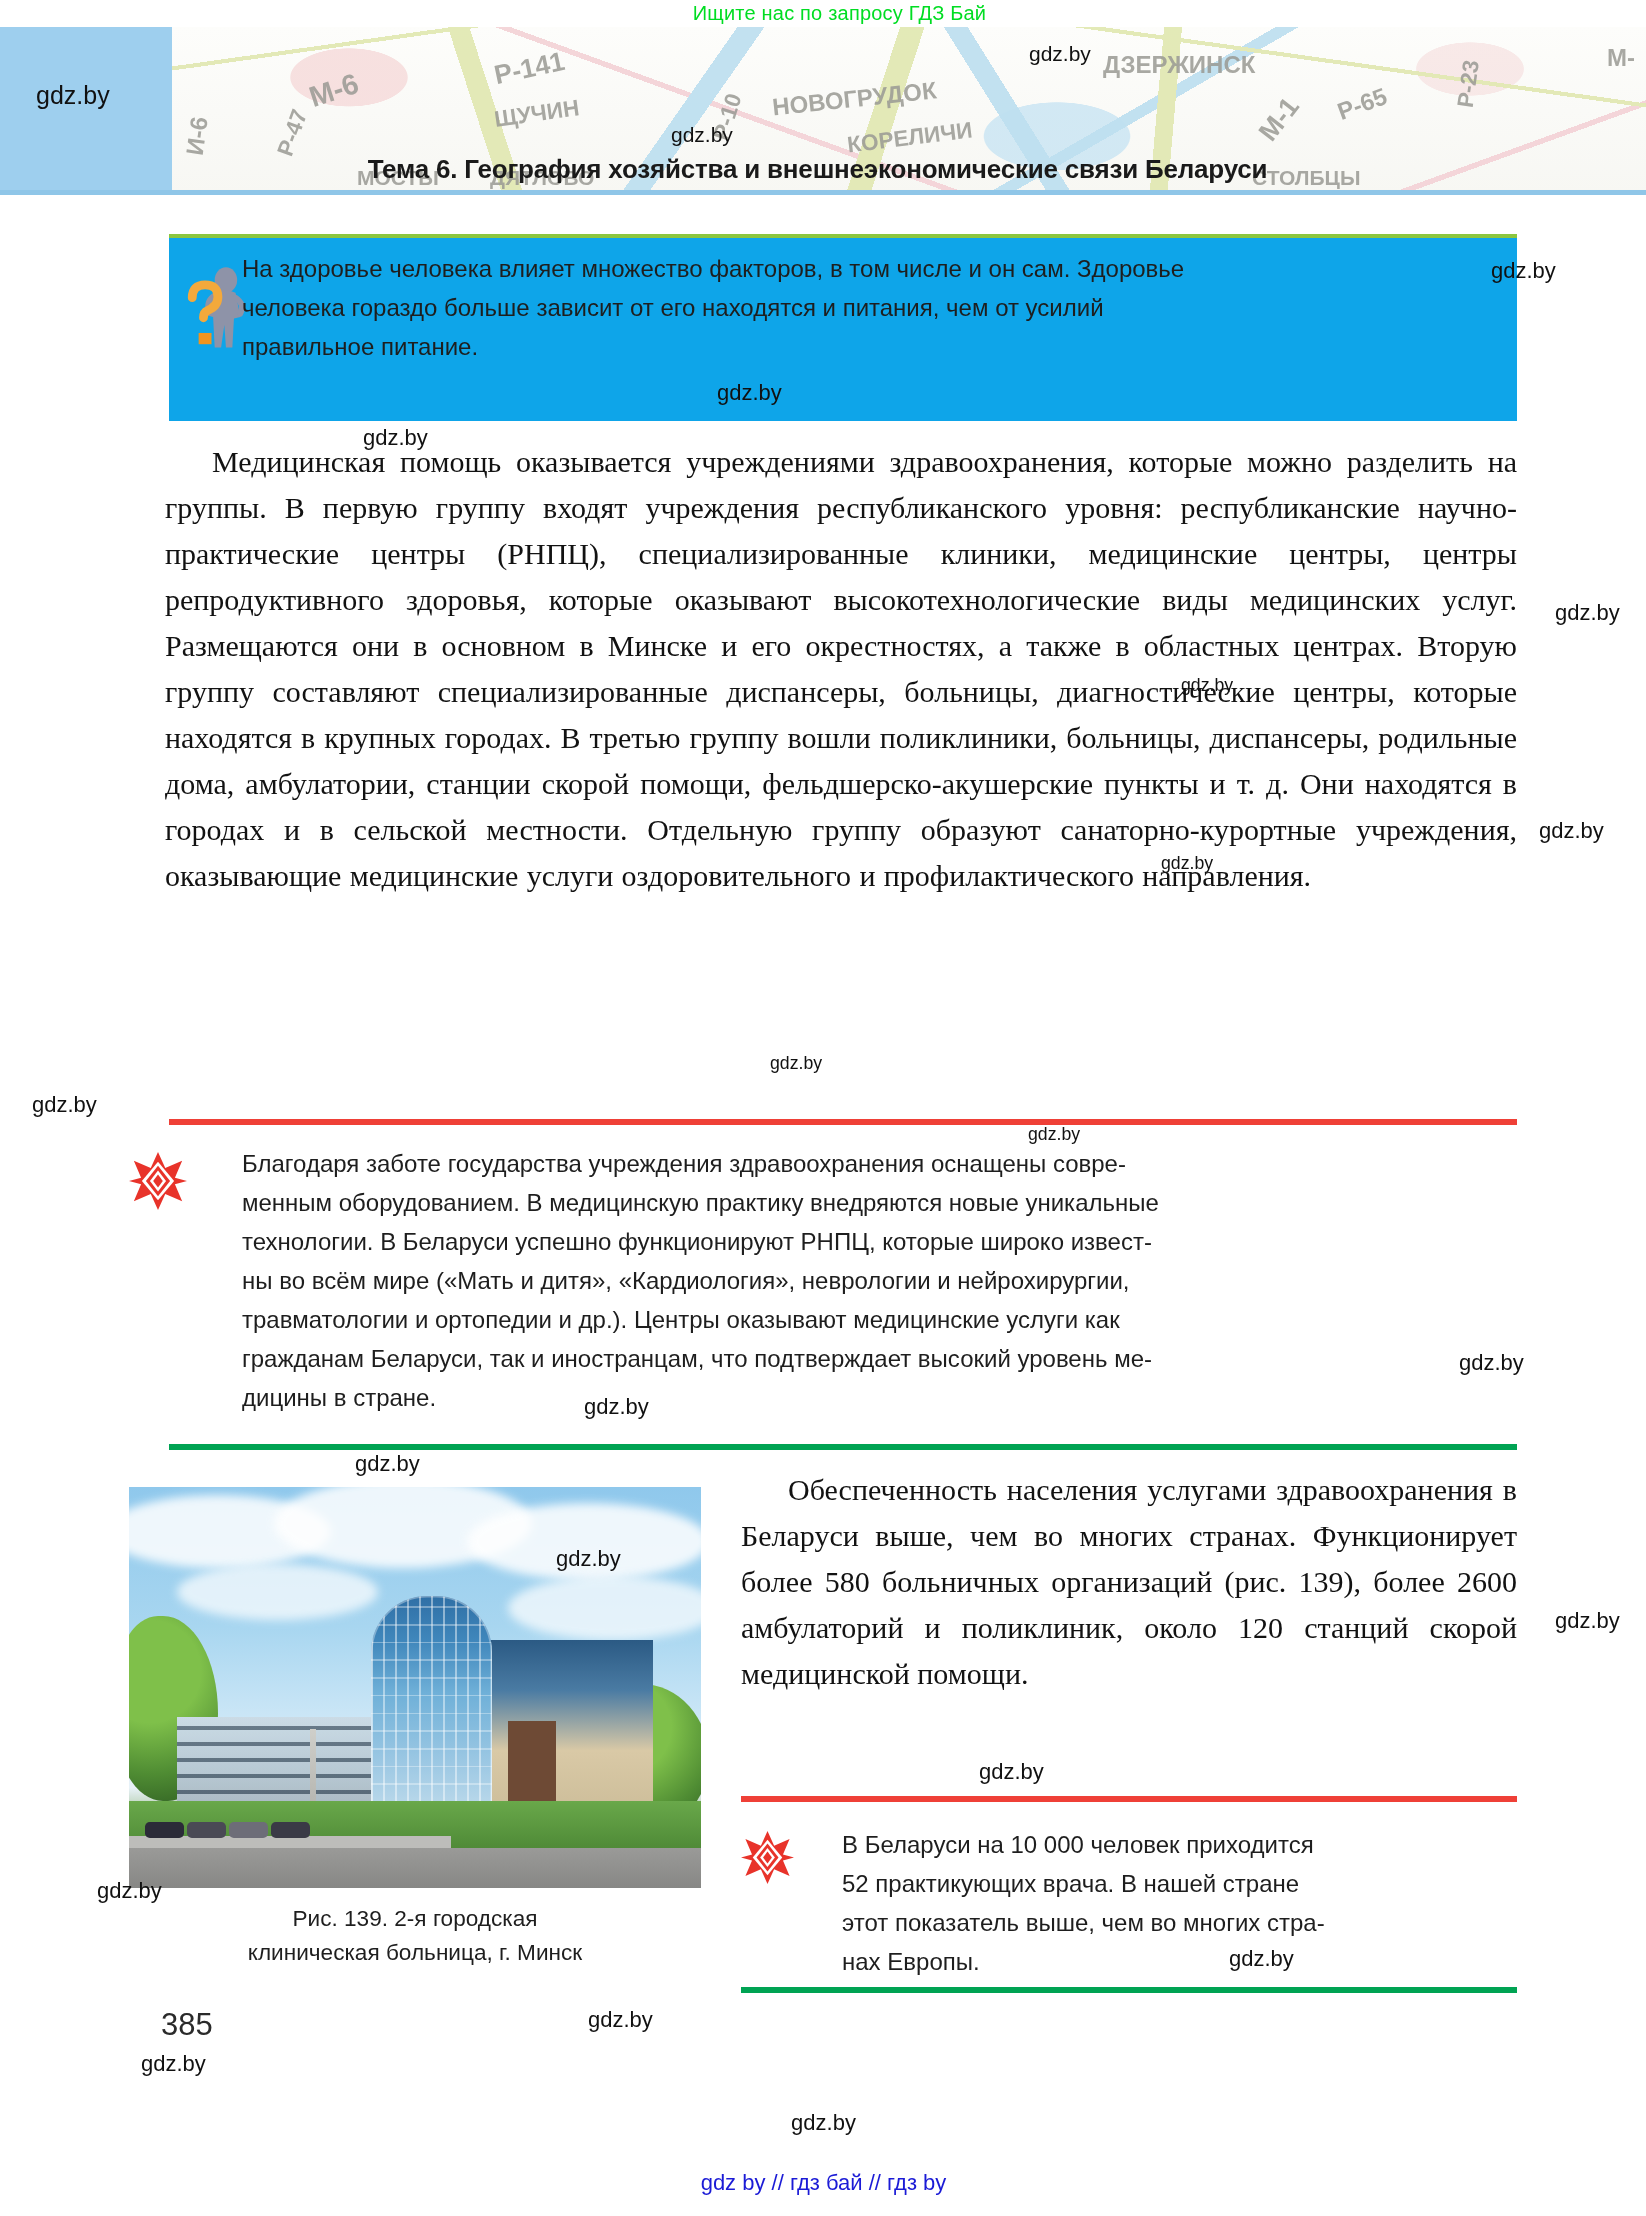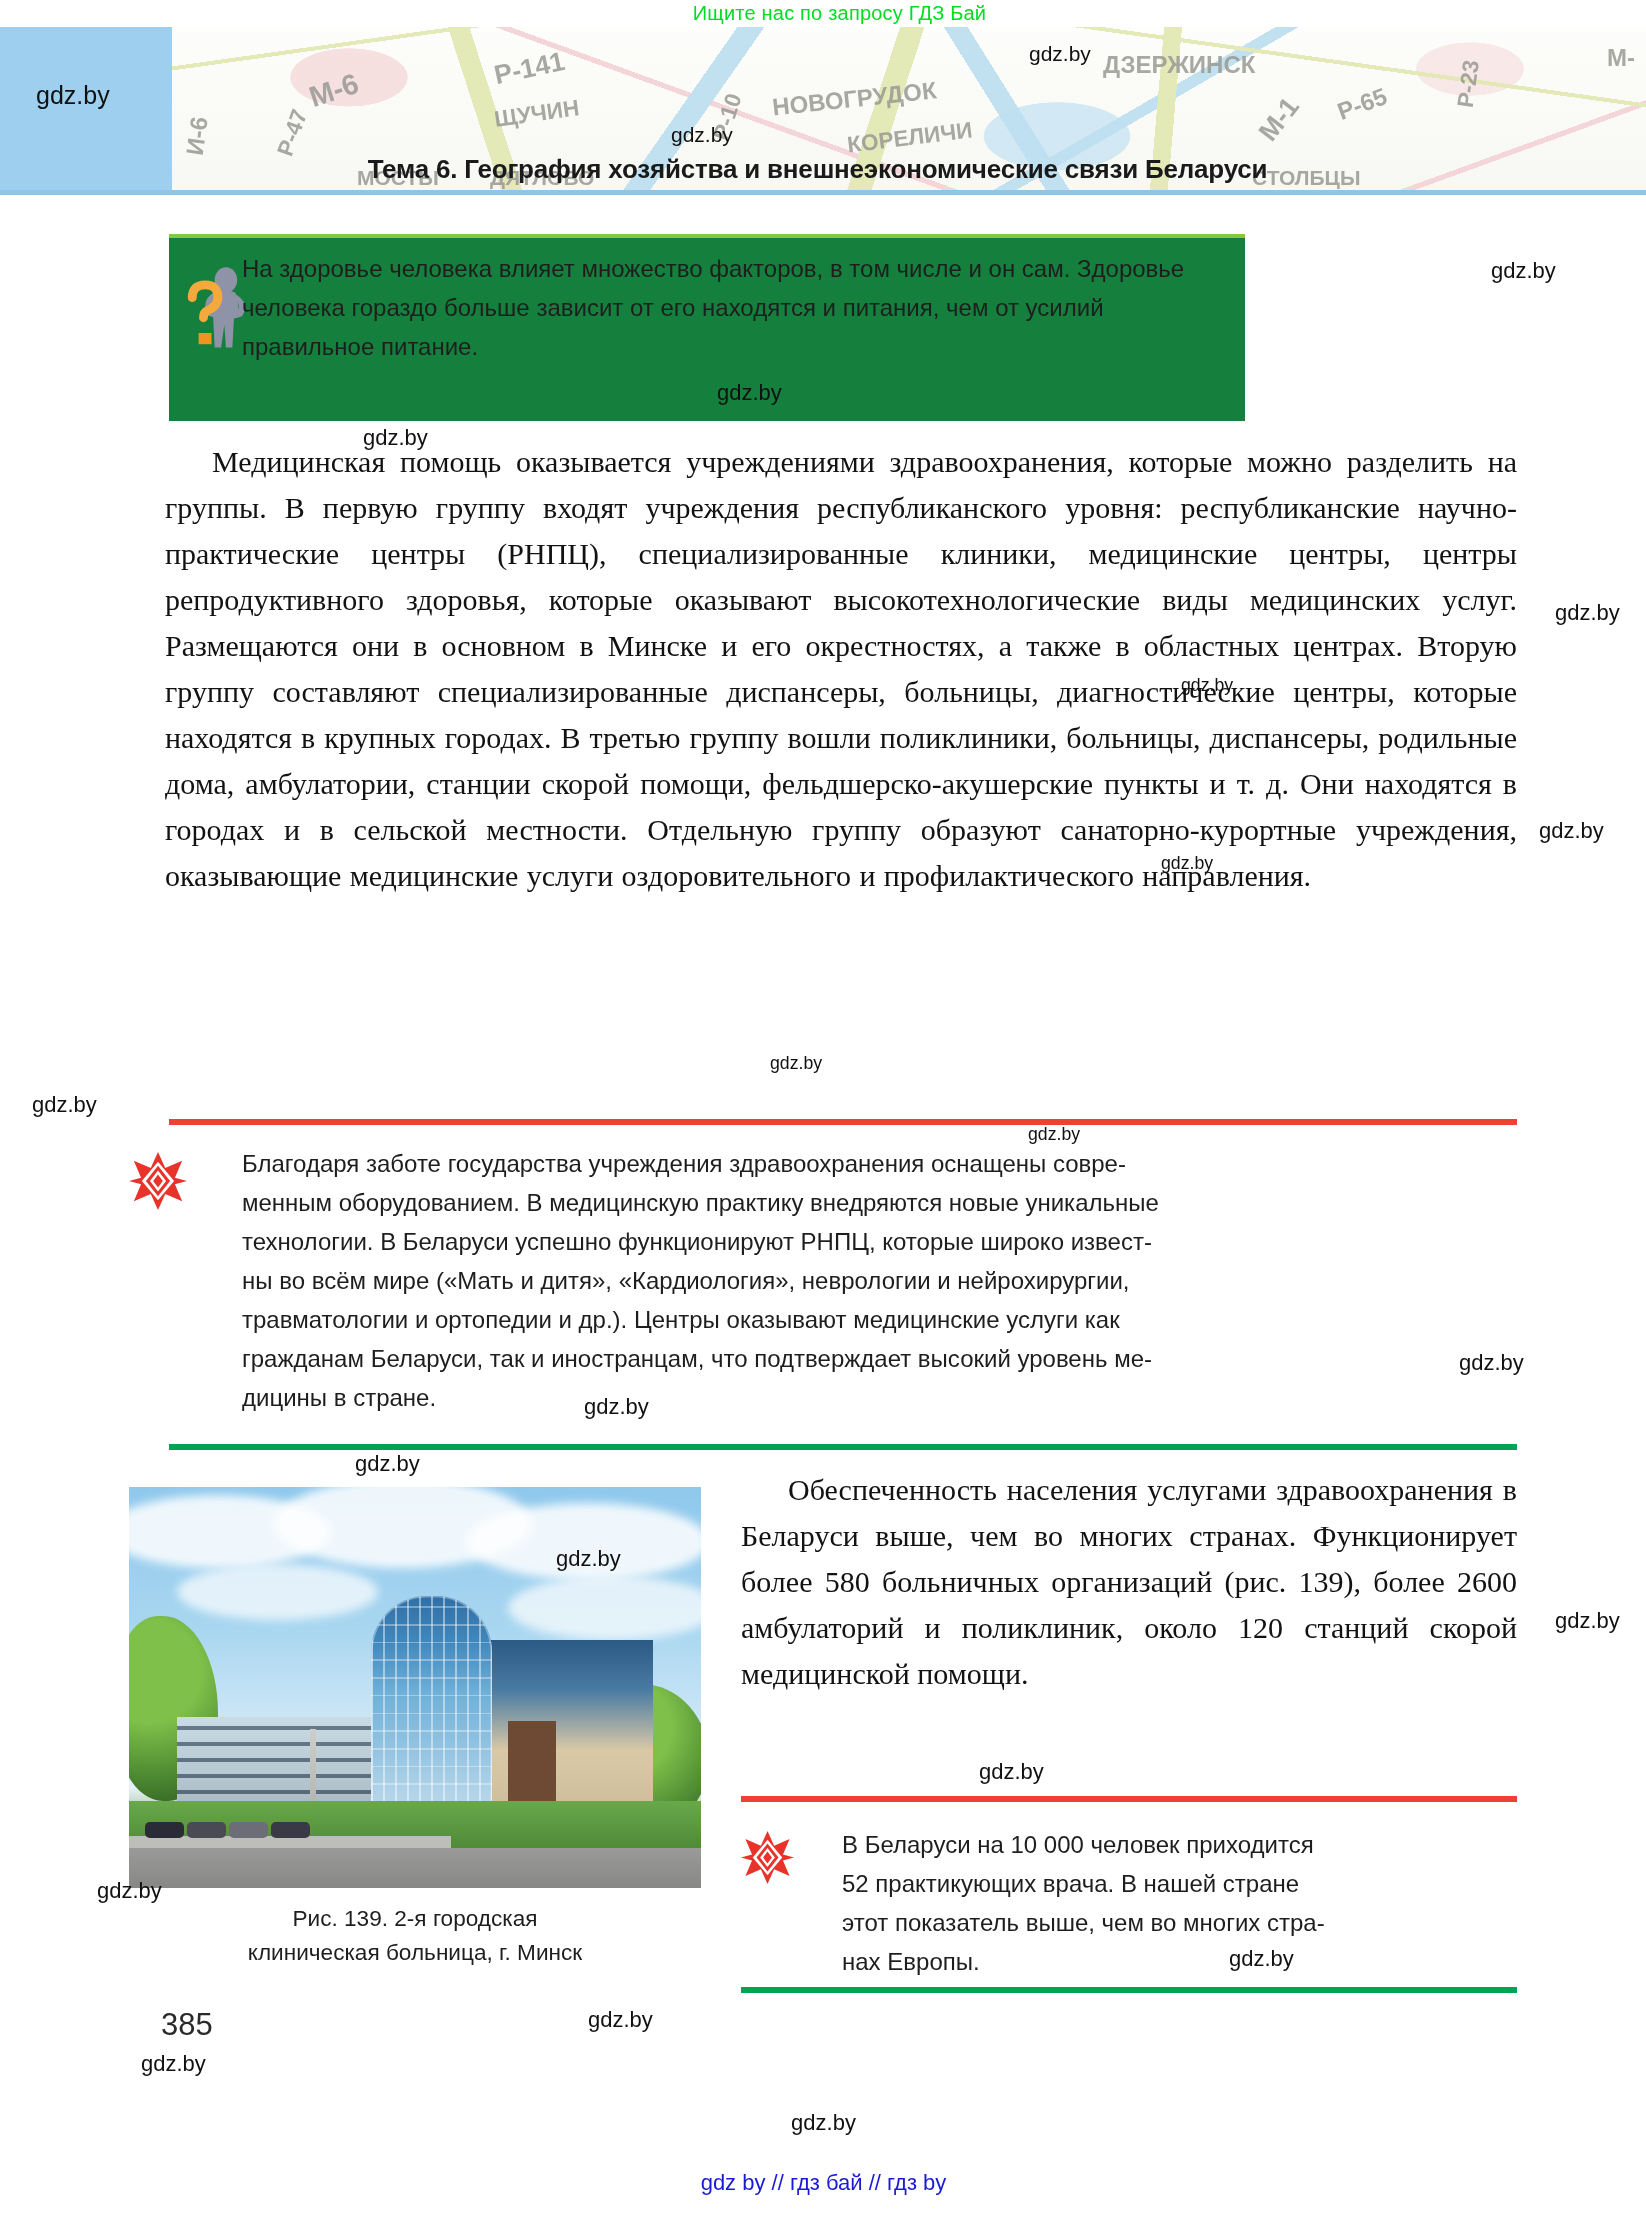--- a/index.html
+++ b/index.html
@@ -73,22 +73,22 @@
     font-size:26px;
     color:#1a1a1a;
     letter-spacing:-0.2px;
   }
   .banner-bottom-rule{
     position:absolute;left:0;top:190px;width:1647px;height:4.8px;background:#8fc6e8;
   }
 
   
   .qbox{
-    position:absolute;left:169px;top:234px;width:1076px;height:183px;
-    background:#15803d;
+    position:absolute;left:169px;top:234px;width:1348px;height:183px;
+    background:#0ea5e9;
     border-top:4px solid #8cc63f;
   }
   .qbox-icon{
     position:absolute;left:12px;top:24px;width:69px;height:89px;
   }
   .qbox-text{
     position:absolute;left:73px;top:11.3px;width:1265px;
     font-family:"Liberation Sans", sans-serif;
     font-size:24px;
     line-height:39px;

